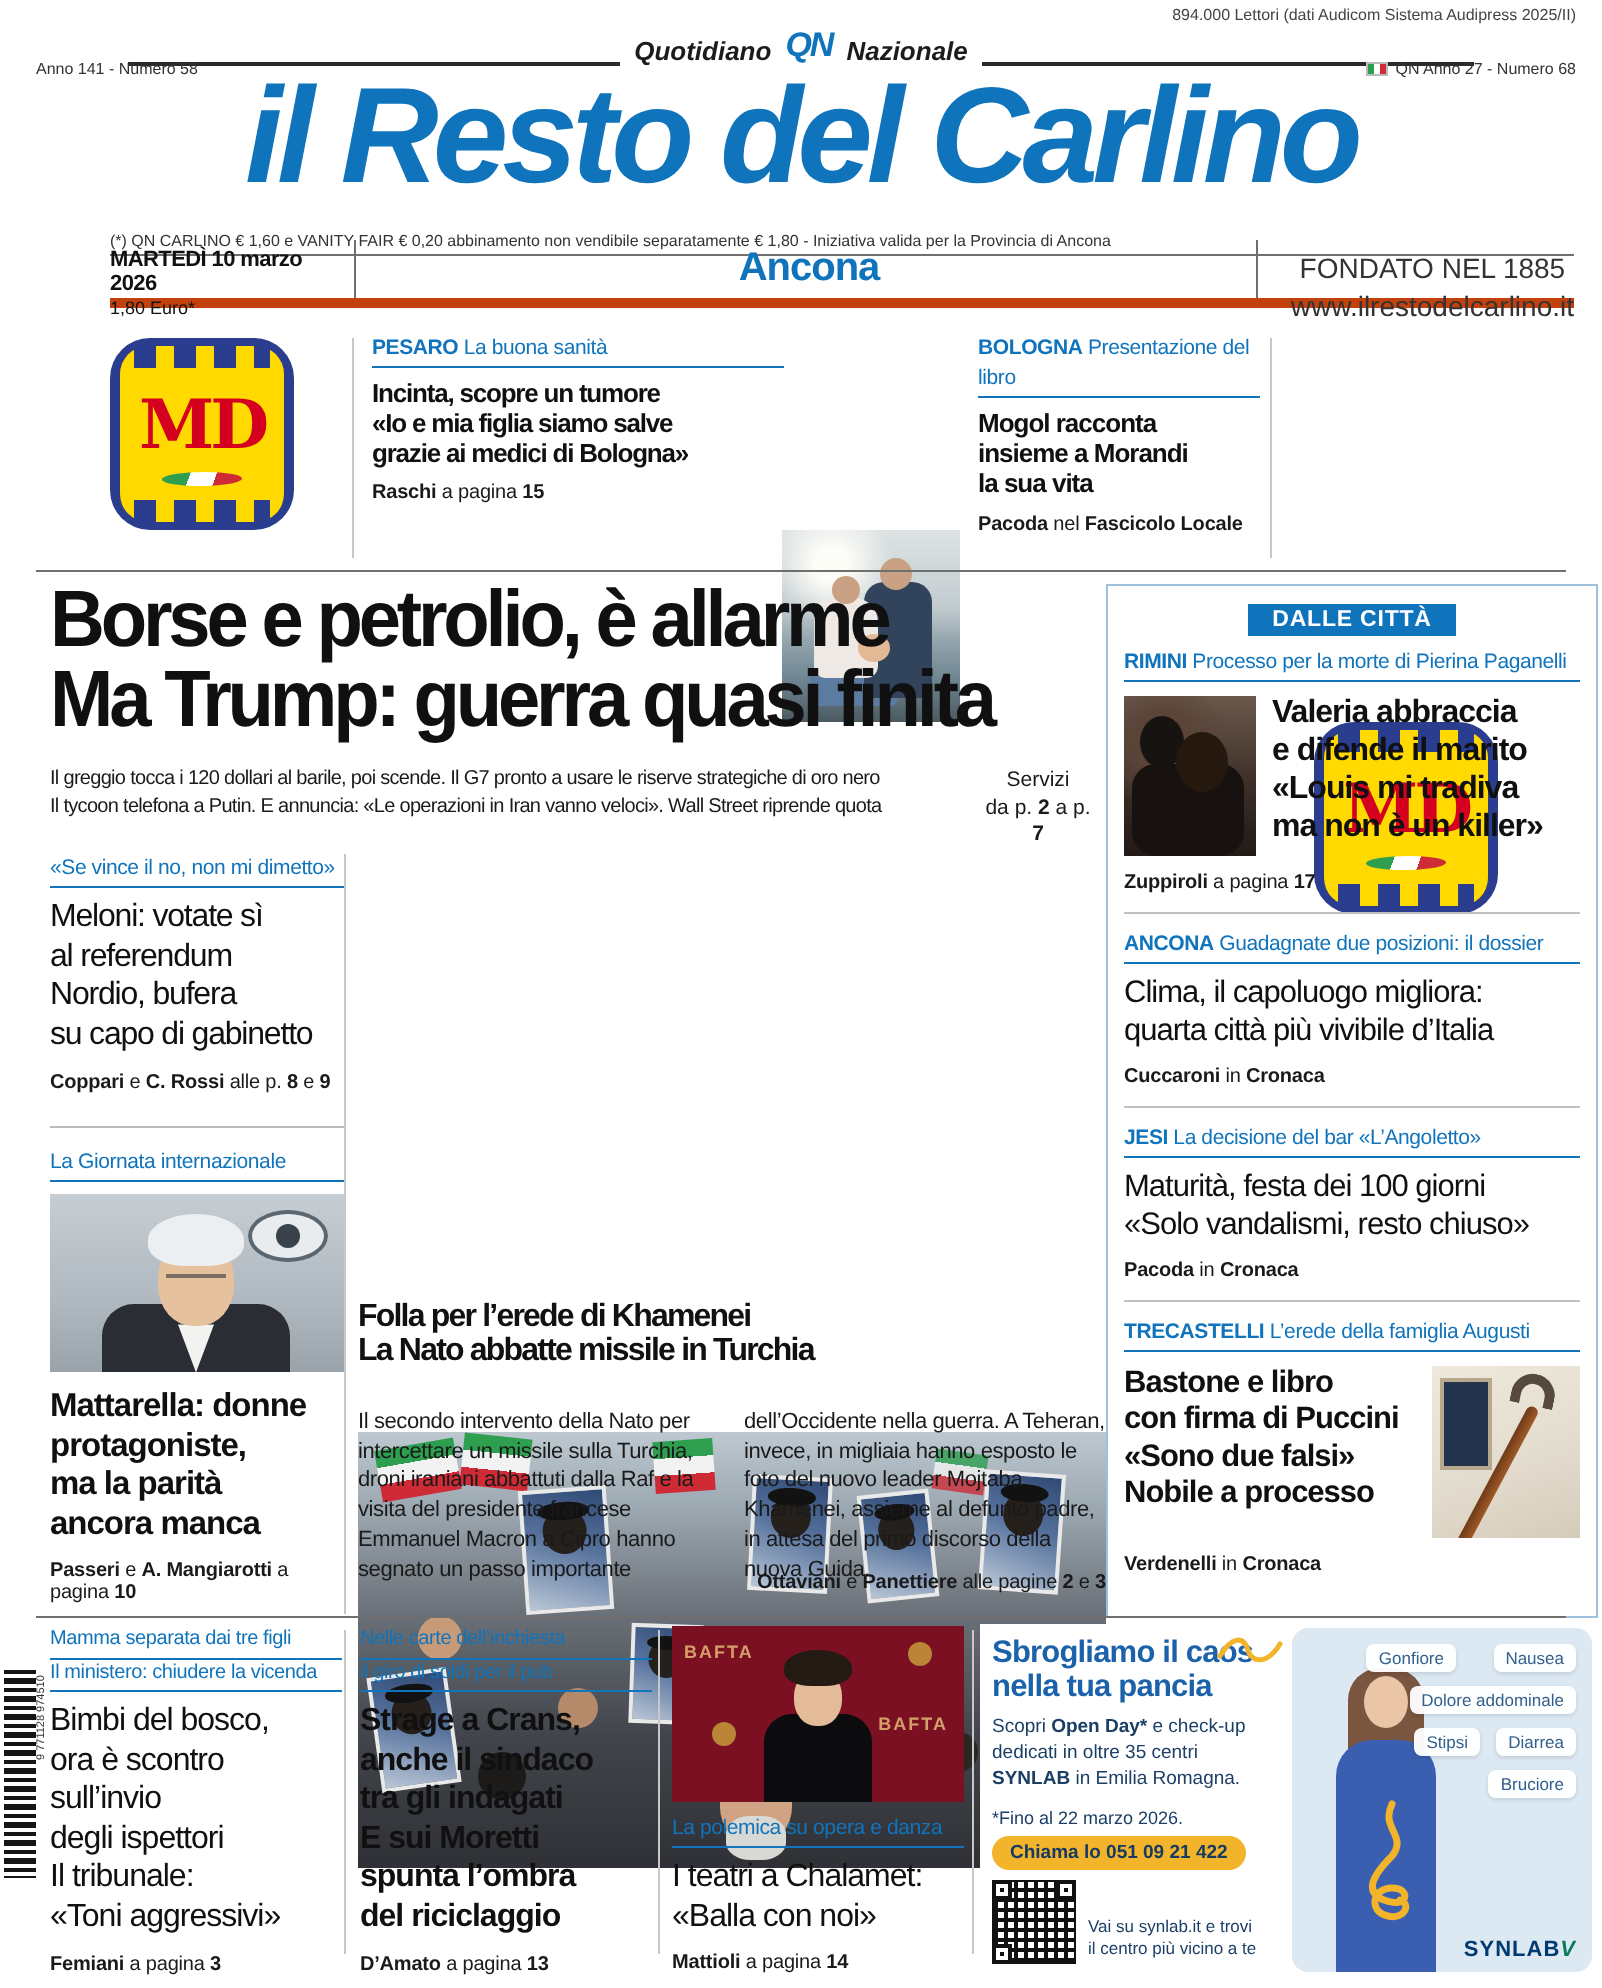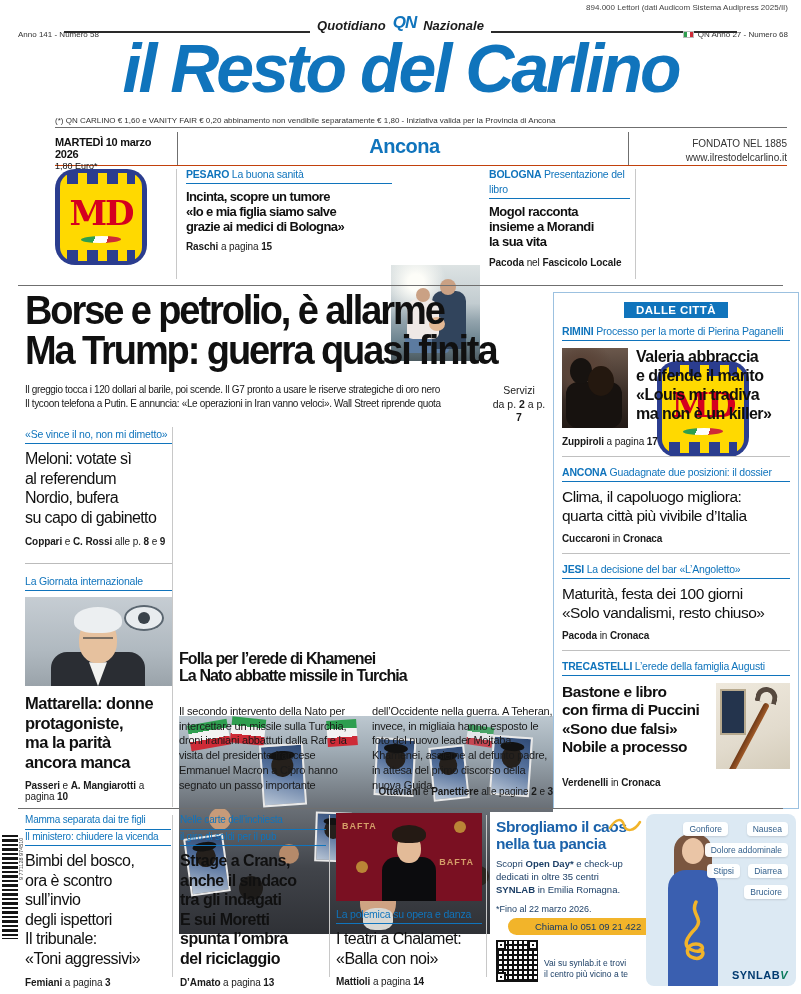--- a/index.html
+++ b/index.html
@@ -24,29 +24,29 @@
   .issue-left{top:30px;left:18px;font-size:8px;color:#333}
   .issue-right{top:30px;right:13px;font-size:8px;color:#333;display:flex;align-items:center;gap:4px}
   .flag-it{display:inline-block;width:11px;height:7px;border:0.5px solid #bbb;
     background:linear-gradient(90deg,#2e9e4f 0 33%,#fff 33% 66%,#ce2b37 66%)}
   .masthead{top:33px;left:0;right:0;text-align:center;font-size:68px;line-height:1.05;
     font-weight:700;font-style:italic;color:var(--brand-blue);letter-spacing:-3px}
 
   .promo{top:116px;left:55px;font-size:8px;color:#333}
   .rule{height:1px;background:#6f6f6f}
   .hr-a{top:127px;left:55px;right:14px}
-  .edition-bar{top:132px;left:55px;right:14px;height:34px;border-bottom:1px solid #c2410c}
+  .edition-bar{top:120px;left:55px;right:14px;height:34px;border-bottom:5px solid #c2410c}
   .ed-cell-l{position:absolute;left:0;top:4px;width:120px}
   .ed-date{font-size:11px;font-weight:700;letter-spacing:-0.3px}
   .ed-price{font-size:9px;margin-top:1px}
   .ed-div1{position:absolute;left:122px;top:0;bottom:0;width:1px;background:#6f6f6f}
   .ed-div2{position:absolute;left:573px;top:0;bottom:0;width:1px;background:#6f6f6f}
   .ed-center{position:absolute;left:123px;right:156px;top:3px;text-align:center;
     font-size:20px;font-weight:700;color:var(--brand-blue);letter-spacing:-0.5px}
-  .ed-right{position:absolute;right:0;top:5px;text-align:right;font-size:10px;line-height:1.35;color:#333}
+  .ed-right{position:absolute;right:0;top:5px;text-align:center;font-size:14px;line-height:1.35;color:#333}
 
   
   .kicker{font-size:10.5px;color:var(--brand-blue);letter-spacing:-0.2px}
   .kicker .kline{display:block;border-bottom:1px solid var(--brand-blue);padding-bottom:1px;line-height:1.45}
   .headline{color:var(--headline);white-space:pre-line;font-weight:700;letter-spacing:-0.5px}
   .headline.light{font-weight:400}
   .byline{font-size:10px;color:#1a1a1a;letter-spacing:-0.1px}
 
   
   .md-logo{width:92px;height:96px;background:var(--md-blue);border-radius:20px;position:relative;overflow:hidden}
@@ -145,22 +145,22 @@
   .ch-face{position:absolute;left:61px;top:22px;width:24px;height:28px;border-radius:46%;background:#e3bb98}
   .ch-hair{position:absolute;left:56px;top:12px;width:34px;height:18px;border-radius:50% 50% 40% 40%;background:#241a14}
 
   
   .ad{left:490px;top:812px;width:308px;height:176px;background:#fff}
   .ad-title{position:absolute;left:6px;top:6px;font-size:15.5px;font-weight:700;color:var(--ad-blue);
     line-height:1.1;letter-spacing:-0.4px;white-space:pre-line}
   .ad-squiggle{position:absolute;left:118px;top:4px}
   .ad-body{position:absolute;left:6px;top:46px;width:148px;font-size:9.5px;line-height:1.35;color:#1c3f66;white-space:pre-line}
   .ad-note{position:absolute;left:6px;top:92px;font-size:9px;color:#1c3f66}
-  .ad-phone{position:absolute;left:18px;top:106px;background:var(--ad-yellow);color:#173a63;font-size:9.5px;
-    font-weight:400;padding:3px 27px;border-radius:9px}
+  .ad-phone{position:absolute;left:6px;top:106px;background:var(--ad-yellow);color:#173a63;font-size:9.5px;
+    font-weight:700;padding:3px 9px;border-radius:9px}
   .qr{position:absolute;left:6px;top:128px;width:42px;height:42px;border:1px solid #111;background:
     repeating-linear-gradient(90deg,#111 0 2px,transparent 2px 5px),
     repeating-linear-gradient(0deg,#111 0 2px,#fff 2px 5px)}
   .qr-eye{position:absolute;width:10px;height:10px;border:2px solid #111;background:#fff}
   .qr-eye::after{content:"";position:absolute;inset:2px;background:#111}
   .qr-eye.tl{left:-1px;top:-1px}.qr-eye.tr{right:-1px;top:-1px}.qr-eye.bl{left:-1px;bottom:-1px}
   .ad-qr-caption{position:absolute;left:54px;top:146px;font-size:8.5px;line-height:1.3;color:#1c3f66;white-space:pre-line}
   .ad-photo{position:absolute;left:156px;top:2px;width:150px;height:172px;background:#dce9f3;border-radius:8px}
   .aw-hair{position:absolute;left:28px;top:20px;width:38px;height:58px;border-radius:16px;background:#7a5640}
   .aw-face{position:absolute;left:36px;top:24px;width:22px;height:26px;border-radius:50%;background:#eac5a6}

